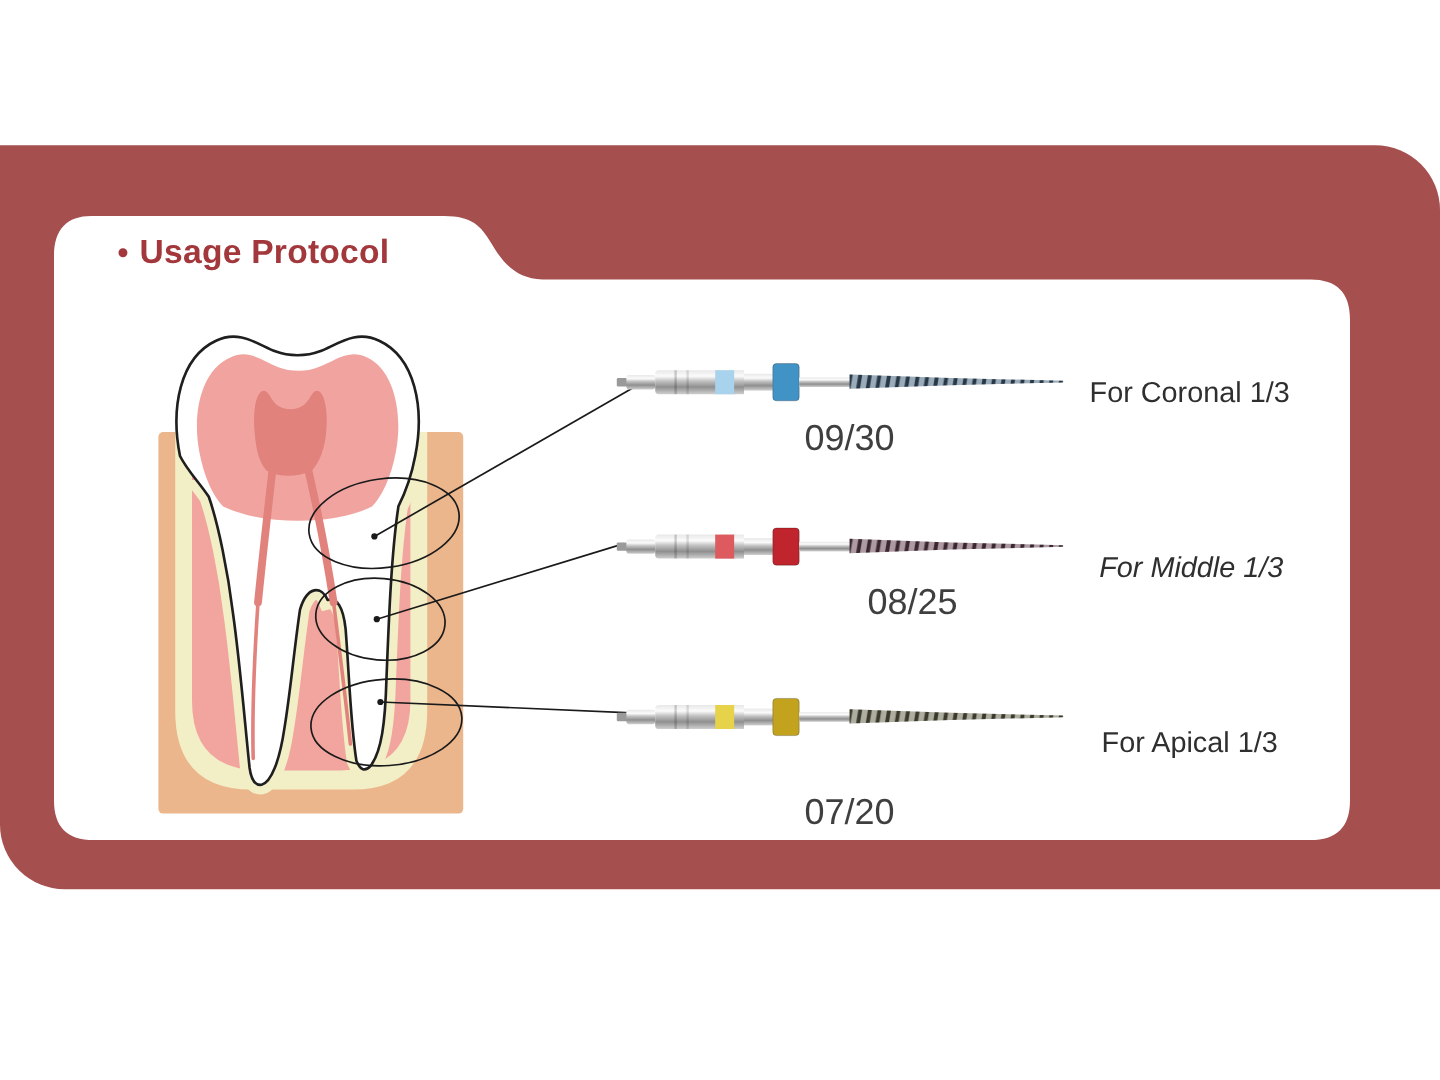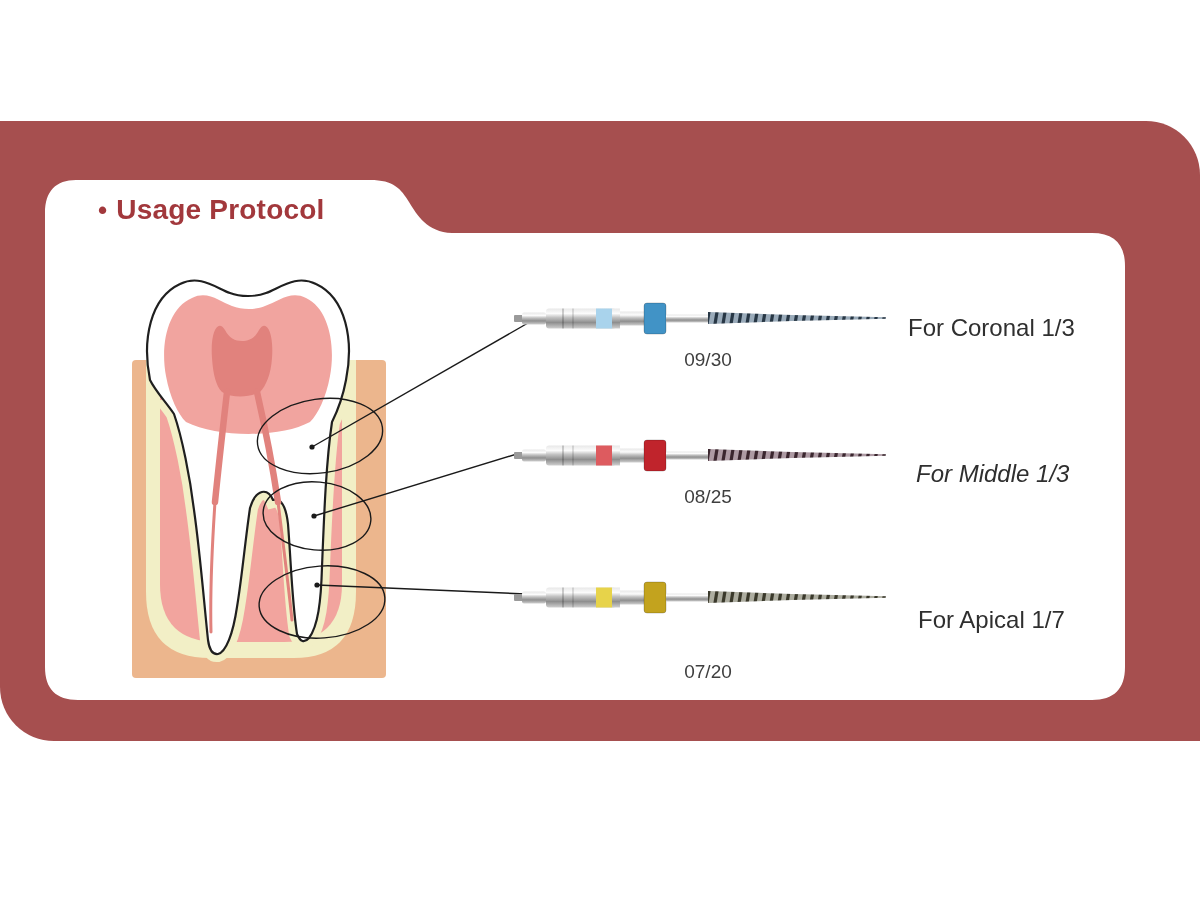--- a/index.html
+++ b/index.html
@@ -9,23 +9,23 @@
         border-radius:0 54px 0 54px;}
   .abs-svg{position:absolute;left:0;top:0;width:1200px;height:900px;pointer-events:none;}
   .title{position:absolute;left:98px;top:194px;display:flex;align-items:center;gap:9px;
          font-size:28px;font-weight:bold;color:#A2383C;letter-spacing:0.2px;}
   .title .bullet{font-size:26px;line-height:1;}
   .tooth-svg{position:absolute;left:120px;top:262px;width:280px;height:428px;}
   .file-svg{position:absolute;width:380px;height:44px;}
   .file-1{left:512px;top:296px;}
   .file-2{left:512px;top:433px;}
   .file-3{left:512px;top:575px;}
-  .size-label{position:absolute;width:180px;text-align:center;font-size:19px;color:#3F3F3F;}
+  .size-label{position:absolute;width:180px;text-align:center;font-size:30px;color:#3F3F3F;}
   .size-1{left:618px;top:349px;}
-  .size-2{left:618px;top:486px;}
+  .size-2{left:618px;top:486px;text-align:right;}
   .size-3{left:618px;top:629px;margin-top:32px;}
   .use-label{position:absolute;font-size:24px;color:#2F2F2F;margin-top:22px;}
   .use-1{left:908px;top:292px;}
   .use-2{left:916px;top:438px;font-style:italic;}
   .use-3{left:918px;top:584px;}
 </style>
 </head>
 <body>
 
 <div class="page">
@@ -191,15 +191,15 @@
     <rect x="60" y="12.5" width="2" height="20" fill="rgba(0,0,0,0.12)"></rect>
     <rect x="84" y="12.5" width="16" height="20" fill="#E7D34A"></rect>
     <rect x="100" y="12.5" width="8" height="20" fill="url(#metalC)"></rect>
     <rect x="108" y="15.5" width="24" height="14" fill="url(#metalC)"></rect>
     <rect x="132" y="7" width="22" height="31" rx="3" stroke="rgba(0,0,0,0.25)" stroke-width="0.8" fill="#C3A31E"></rect>
     <rect x="154" y="18.5" width="44" height="8" fill="url(#metalC)"></rect>
     <polygon points="196,16 280,19 374,21.3 374,22.7 280,25 196,28" fill="url(#fluteC)"></polygon>
     <polygon fill-opacity="0.15" points="196,16 280,19 374,21.3 374,22.7 280,25 196,28" fill="#C3A31E"></polygon>
   </svg>
   <div class="size-label size-3">07/20</div>
-  <div class="use-label use-3">For Apical 1/7</div>
+  <div class="use-label use-3">For Apical 1/3</div>
 
 </div>
 
 </body></html>

